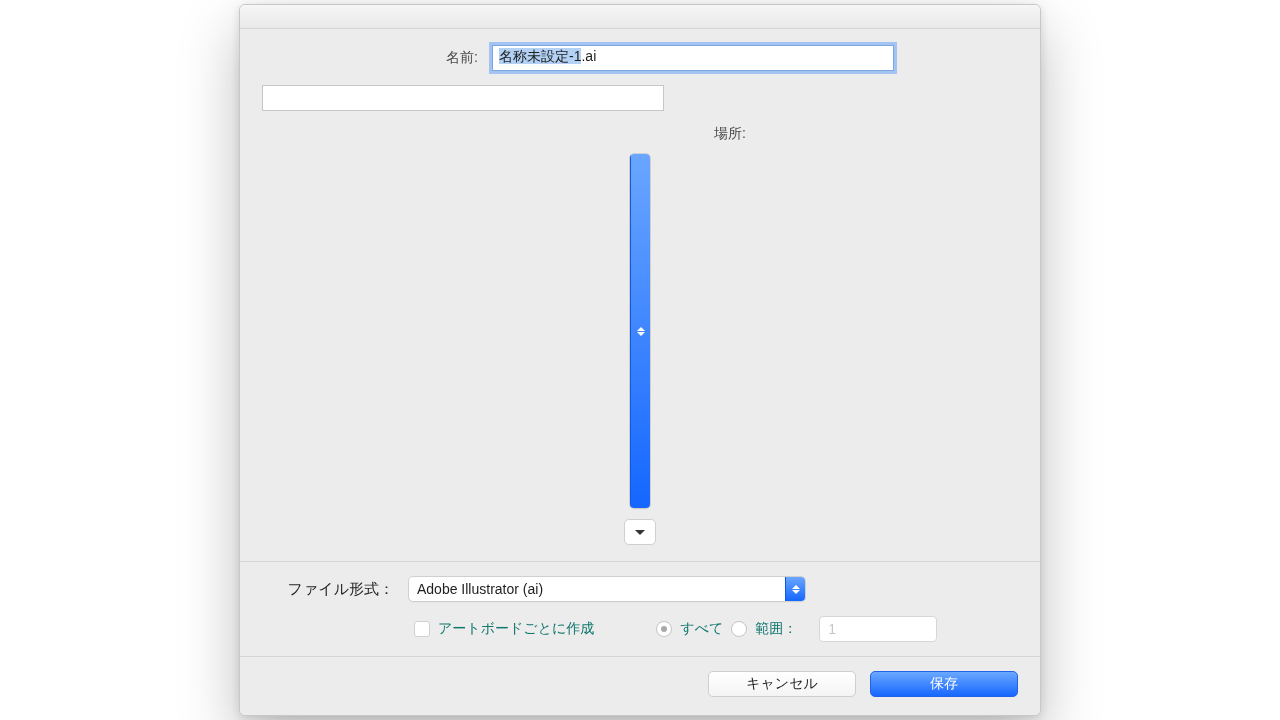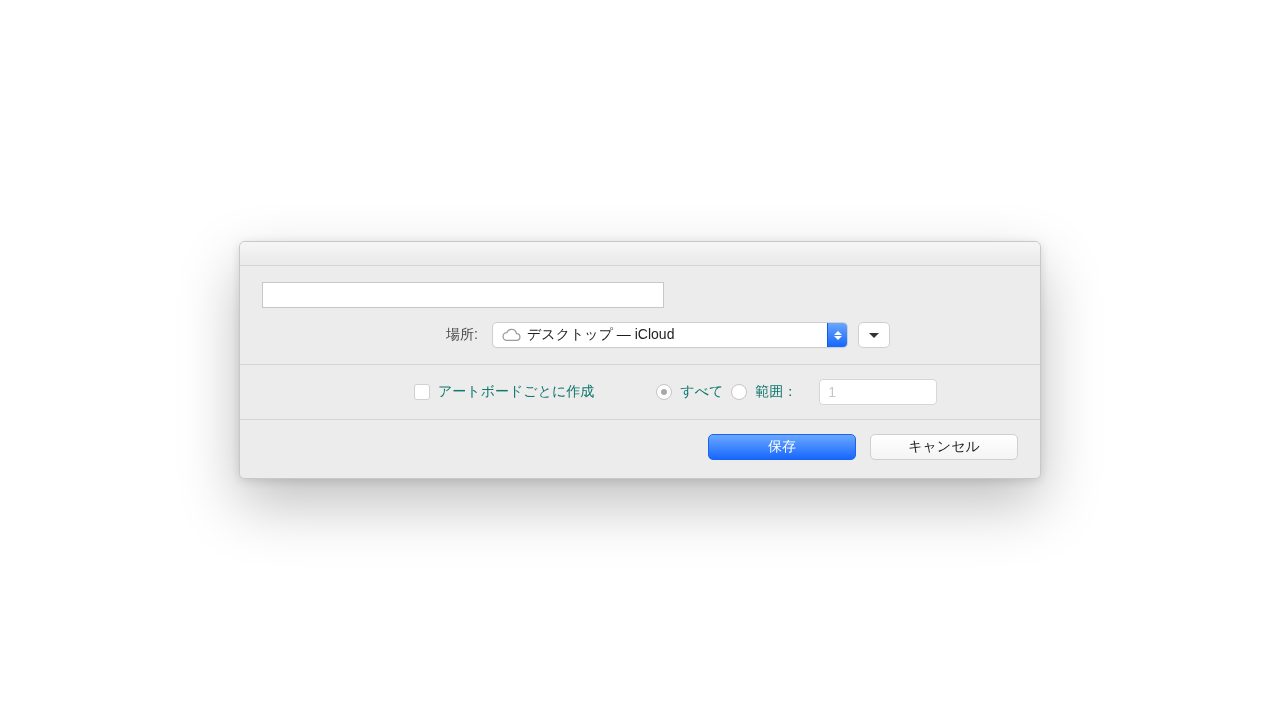--- a/index.html
+++ b/index.html
@@ -21,21 +21,21 @@
   }
   .section {
     padding: 16px 22px 14px 22px;
   }
   .row {
     display: flex;
     align-items: center;
     margin-bottom: 14px;
     gap: 10px;
   }
-  .row:last-child { margin-bottom: 0; }
+  .row:last-child { margin-bottom: 0; flex-direction: column; }
   .label {
     width: 220px;
     text-align: right;
     color: #4b4b4b;
     font-size: 14px;
     padding-right: 4px;
   }
   .label.tight { width: 136px; text-align: right; color:#232323; font-size:15px;}
   .input-text {
     flex: 0 0 402px;
@@ -134,63 +134,75 @@
   .cloud-svg { color:#9b9b9b; }
 </style>
 </head>
 <body>
 
 <div class="dialog">
   <div class="titlebar"></div>
 
   <div class="section">
 
+    <div class="row">
+      <div class="label">名前:</div>
+      <div class="input-text focused">
+        <span class="selected-text">名称未設定-1</span><span>.ai</span>
+      </div>
+    </div>
 
     <div class="row">
       <input class="input-text" style="flex: 0 0 402px;" value="">
     </div>
 
     <div class="row" style="margin-bottom:2px">
       <div class="label">場所:</div>
       <div class="popup" style="flex:0 0 356px">
-        <div class="pp-content">
-          <svg class="cloud-svg" width="20" height="14" viewBox="0 0 20 14">
-            <path fill="none" stroke="currentColor" stroke-width="1.3" d="M6 12.4h9.5a3.4 3.4 0 0 0 0-6.8 5 5 0 0 0-9.6-1A3.8 3.8 0 0 0 6 12.4z"></path>
-          </svg>
-          <span>デスクトップ — iCloud</span>
-        </div>
         <div class="pp-handle">
           <div class="chev up"></div>
           <div class="chev dn"></div>
         </div>
       </div>
       <div class="sq-btn">
         <div class="chev dn"></div>
       </div>
     </div>
   </div>
 
   <div class="divider"></div>
 
   <div class="section2">
+    <div class="row2">
+      <div class="label tight">ファイル形式：</div>
+      <div class="popup format-popup">
+        <div class="pp-content">
+          <span>Adobe Illustrator (ai)</span>
+        </div>
+        <div class="pp-handle">
+          <div class="chev up"></div>
+          <div class="chev dn"></div>
+        </div>
+      </div>
+    </div>
 
     <div class="opts-row">
       <div class="checkbox"></div>
       <span class="txt">アートボードごとに作成</span>
       <div style="width:46px"></div>
       <div class="radio">
           <div class="dot"></div>
         </div>
       <span class="txt">すべて</span>
       <div class="radio"></div>
       <span class="txt">範囲：</span>
       <div style="width:6px"></div>
       <div class="range-input">
         <span>1</span>
       </div>
     </div>
   </div>
 
   <div class="footer">
+    <div class="btn">キャンセル</div>
     <div class="btn primary">保存</div>
-    <div class="btn">キャンセル</div>
   </div>
 </div>
 
 </body></html>

